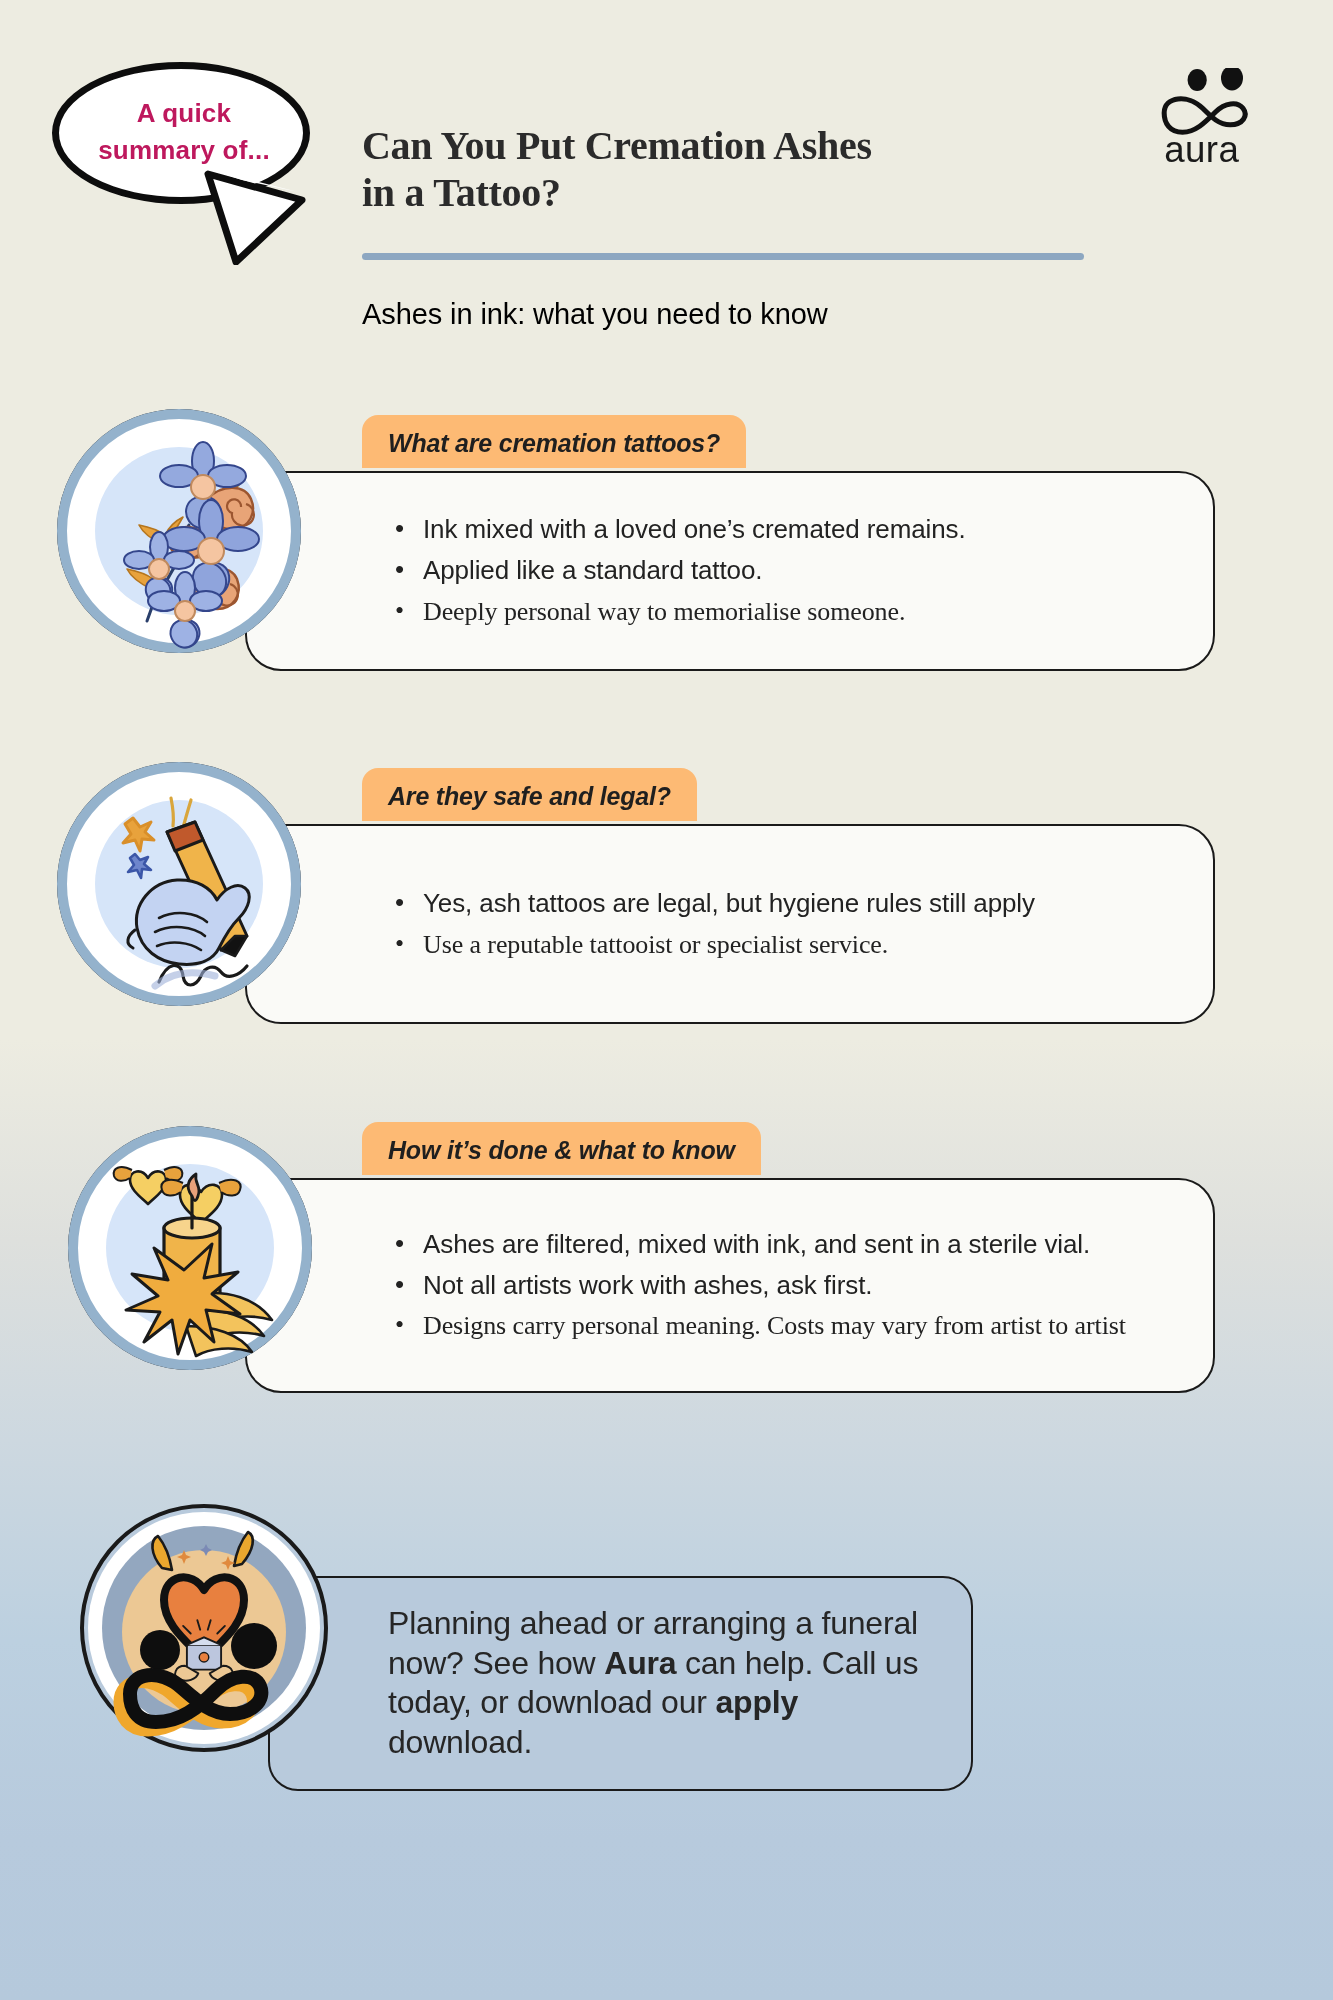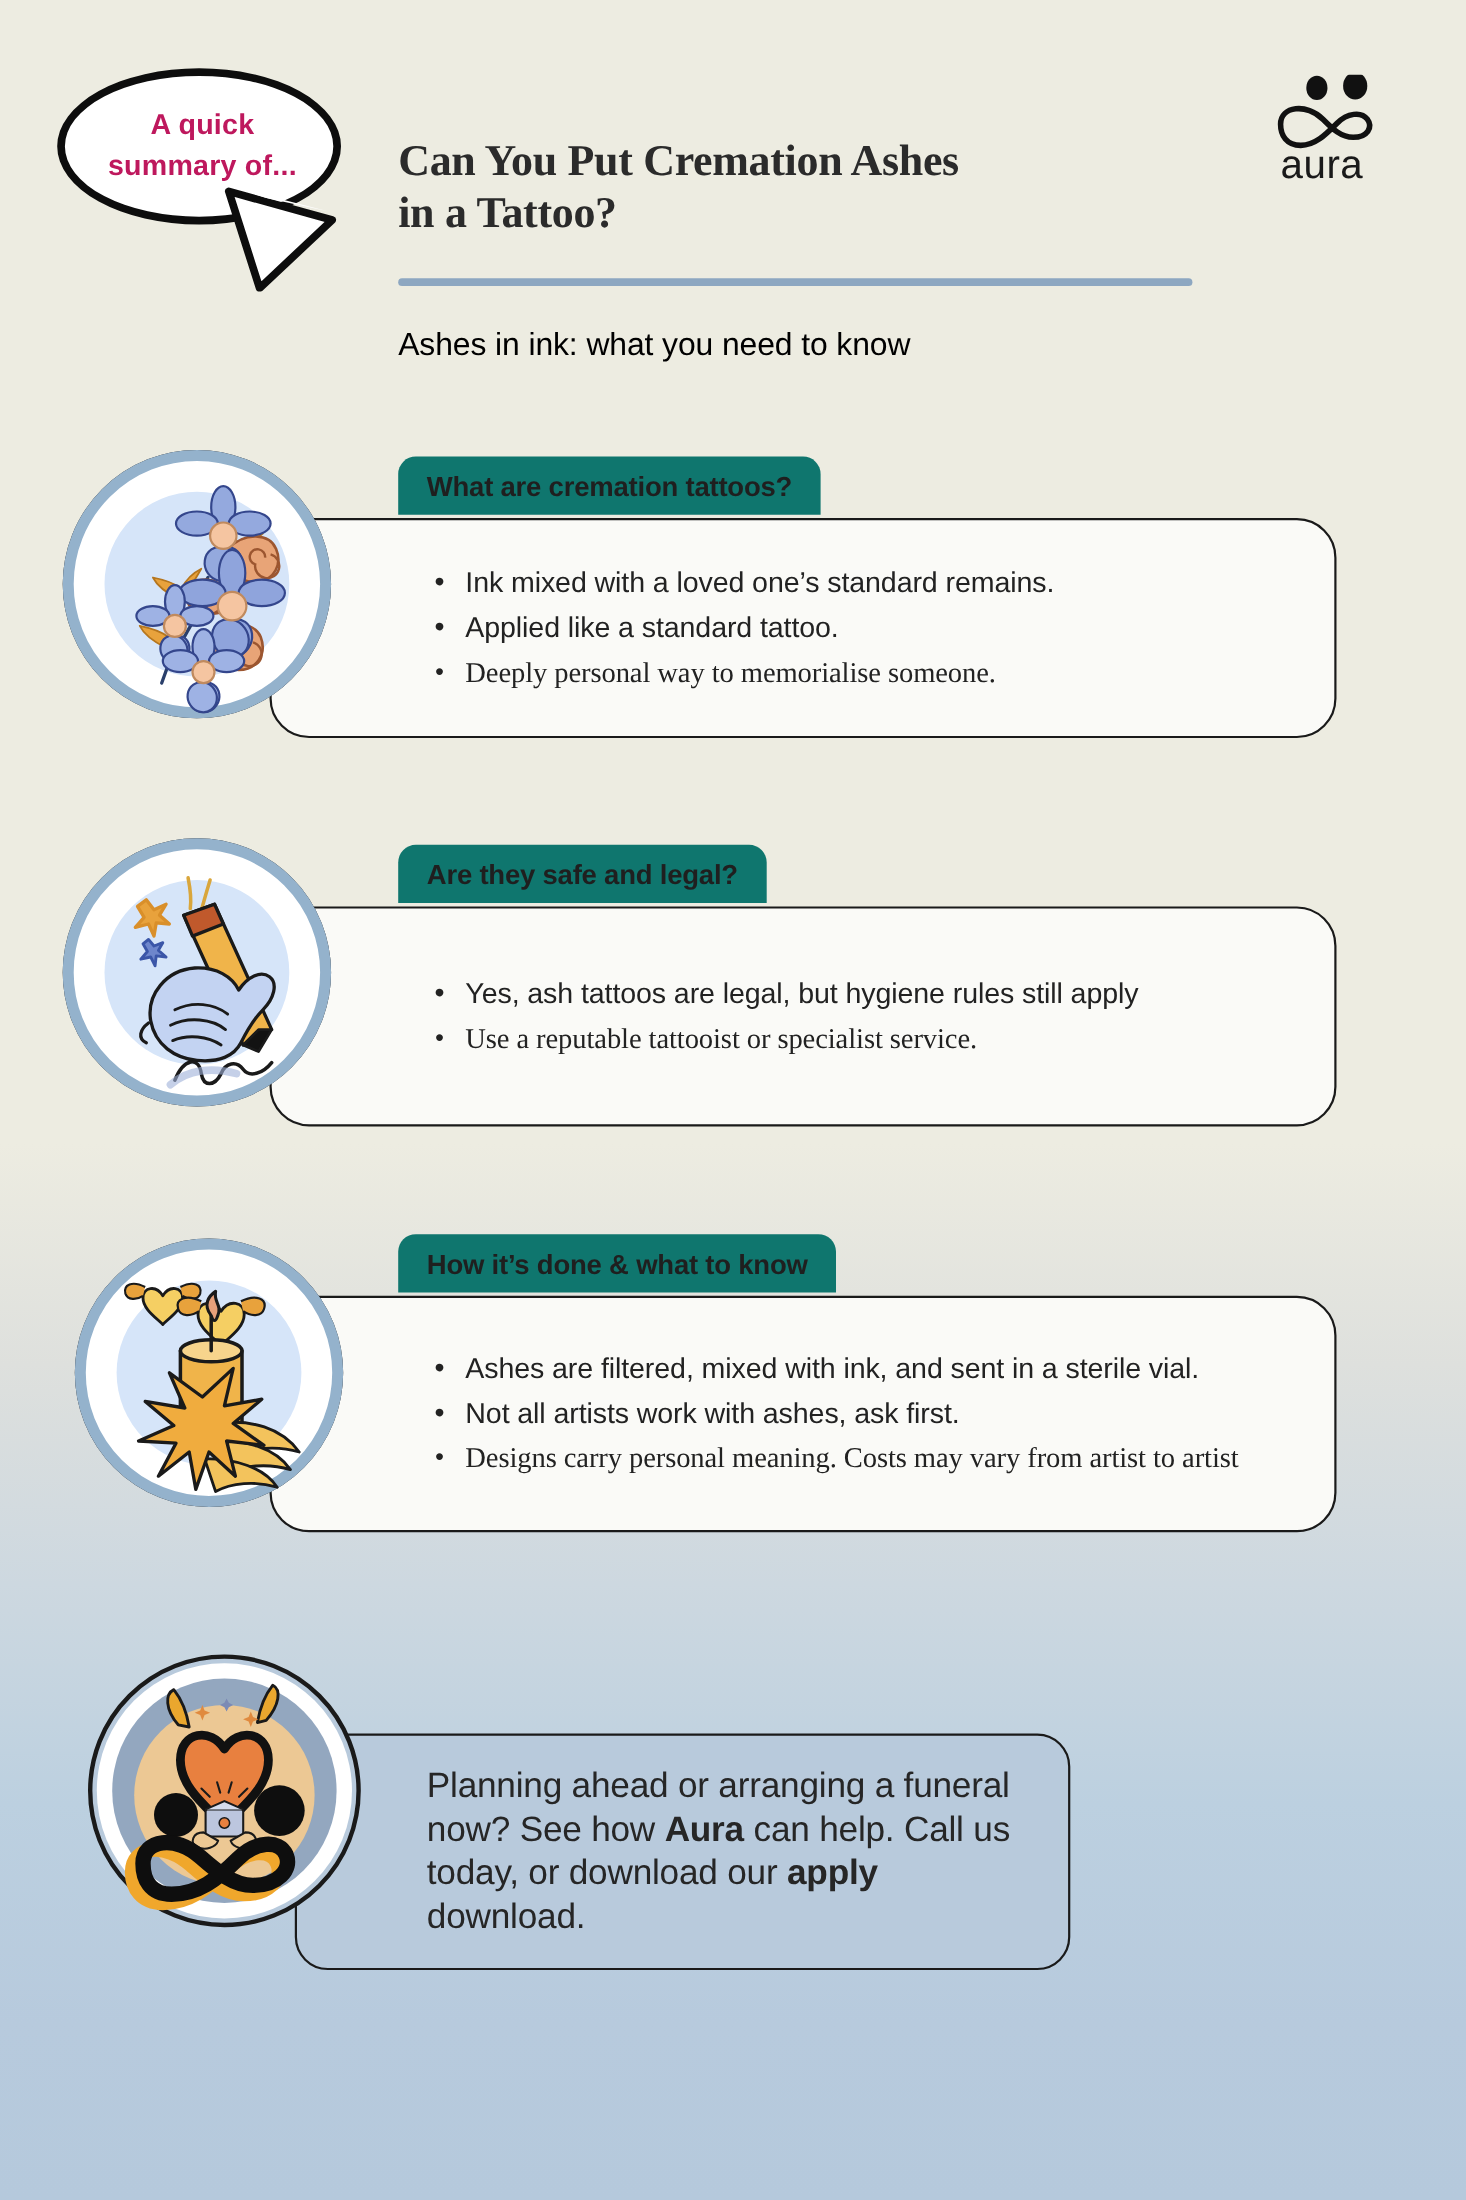--- a/index.html
+++ b/index.html
@@ -59,24 +59,25 @@
 
   
   .section { position: absolute; left: 0; width: 1333px; }
   .sec1 { top: 415px; }
   .sec2 { top: 768px; }
   .sec3 { top: 1122px; }
   .sec4 { top: 1520px; }
 
   .tab {
     position: absolute; left: 362px; top: 0;
-    background: #0f766e;
+    background: #fdba74;
     border-radius: 16px 16px 0 0;
     padding: 14px 26px 10px 26px;
     z-index: 3;
+    font-style: italic;
   }
   .tab-text {
     font-size: 25px; font-weight: 700; color: #1f1f1f; letter-spacing: -.2px;
     white-space: nowrap;
   }
 
   .card {
     position: absolute; left: 245px; top: 56px;
     width: 970px;
     background: #fafaf7;
@@ -169,21 +170,21 @@
     </svg>
   </div>
 </div>
 
 <div class="section sec1">
   <div class="tab">
     <div class="tab-text">What are cremation tattoos?</div>
   </div>
   <div class="card">
     <ul class="bullets">
-      <li>Ink mixed with a loved one’s standard remains.</li>
+      <li>Ink mixed with a loved one’s cremated remains.</li>
       <li>Applied like a standard tattoo.</li>
       <li>Deeply personal way to memorialise someone.</li>
     </ul>
   </div>
   <div class="icon-circle">
     <svg viewBox="0 0 248 248">
       <circle cx="124" cy="124" r="120" fill="#ffffff" stroke="#1a1a1a" stroke-width="4"></circle>
       <circle cx="124" cy="124" r="117" fill="none" stroke="#94b2cc" stroke-width="10"></circle>
       <circle cx="124" cy="124" r="104" fill="#ffffff"></circle>
       <circle cx="124" cy="124" r="84" fill="#d6e5f9"></circle>

